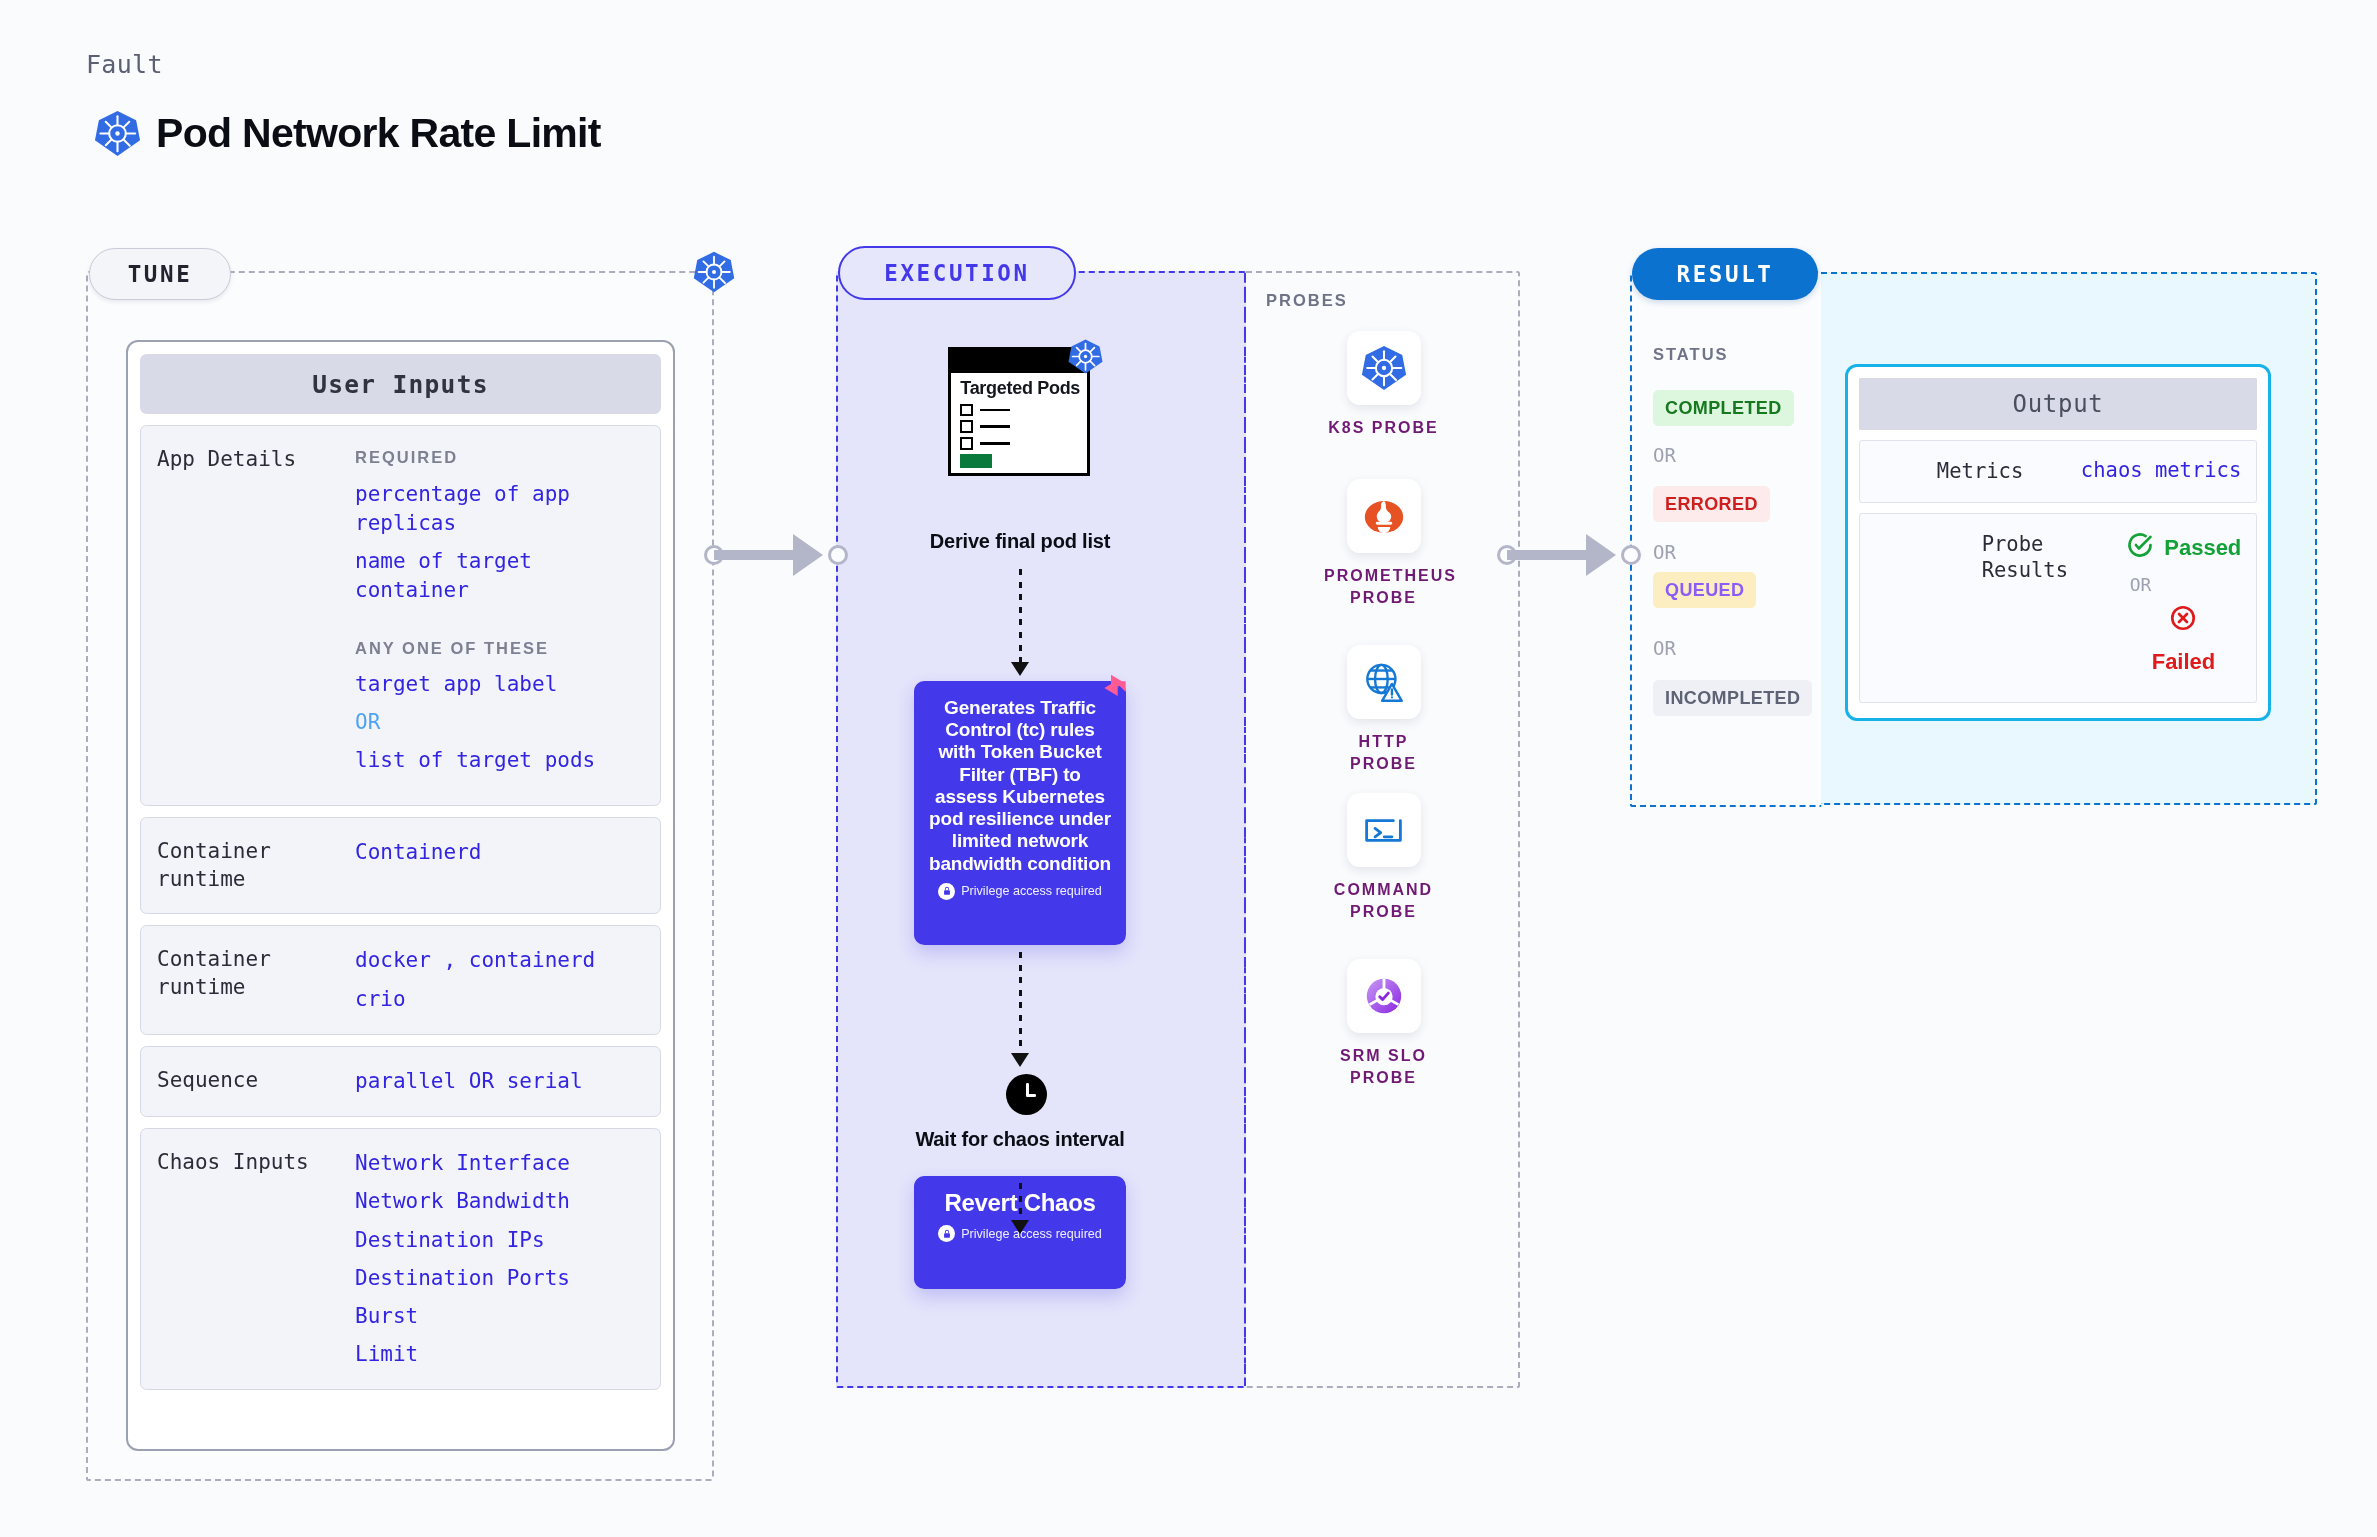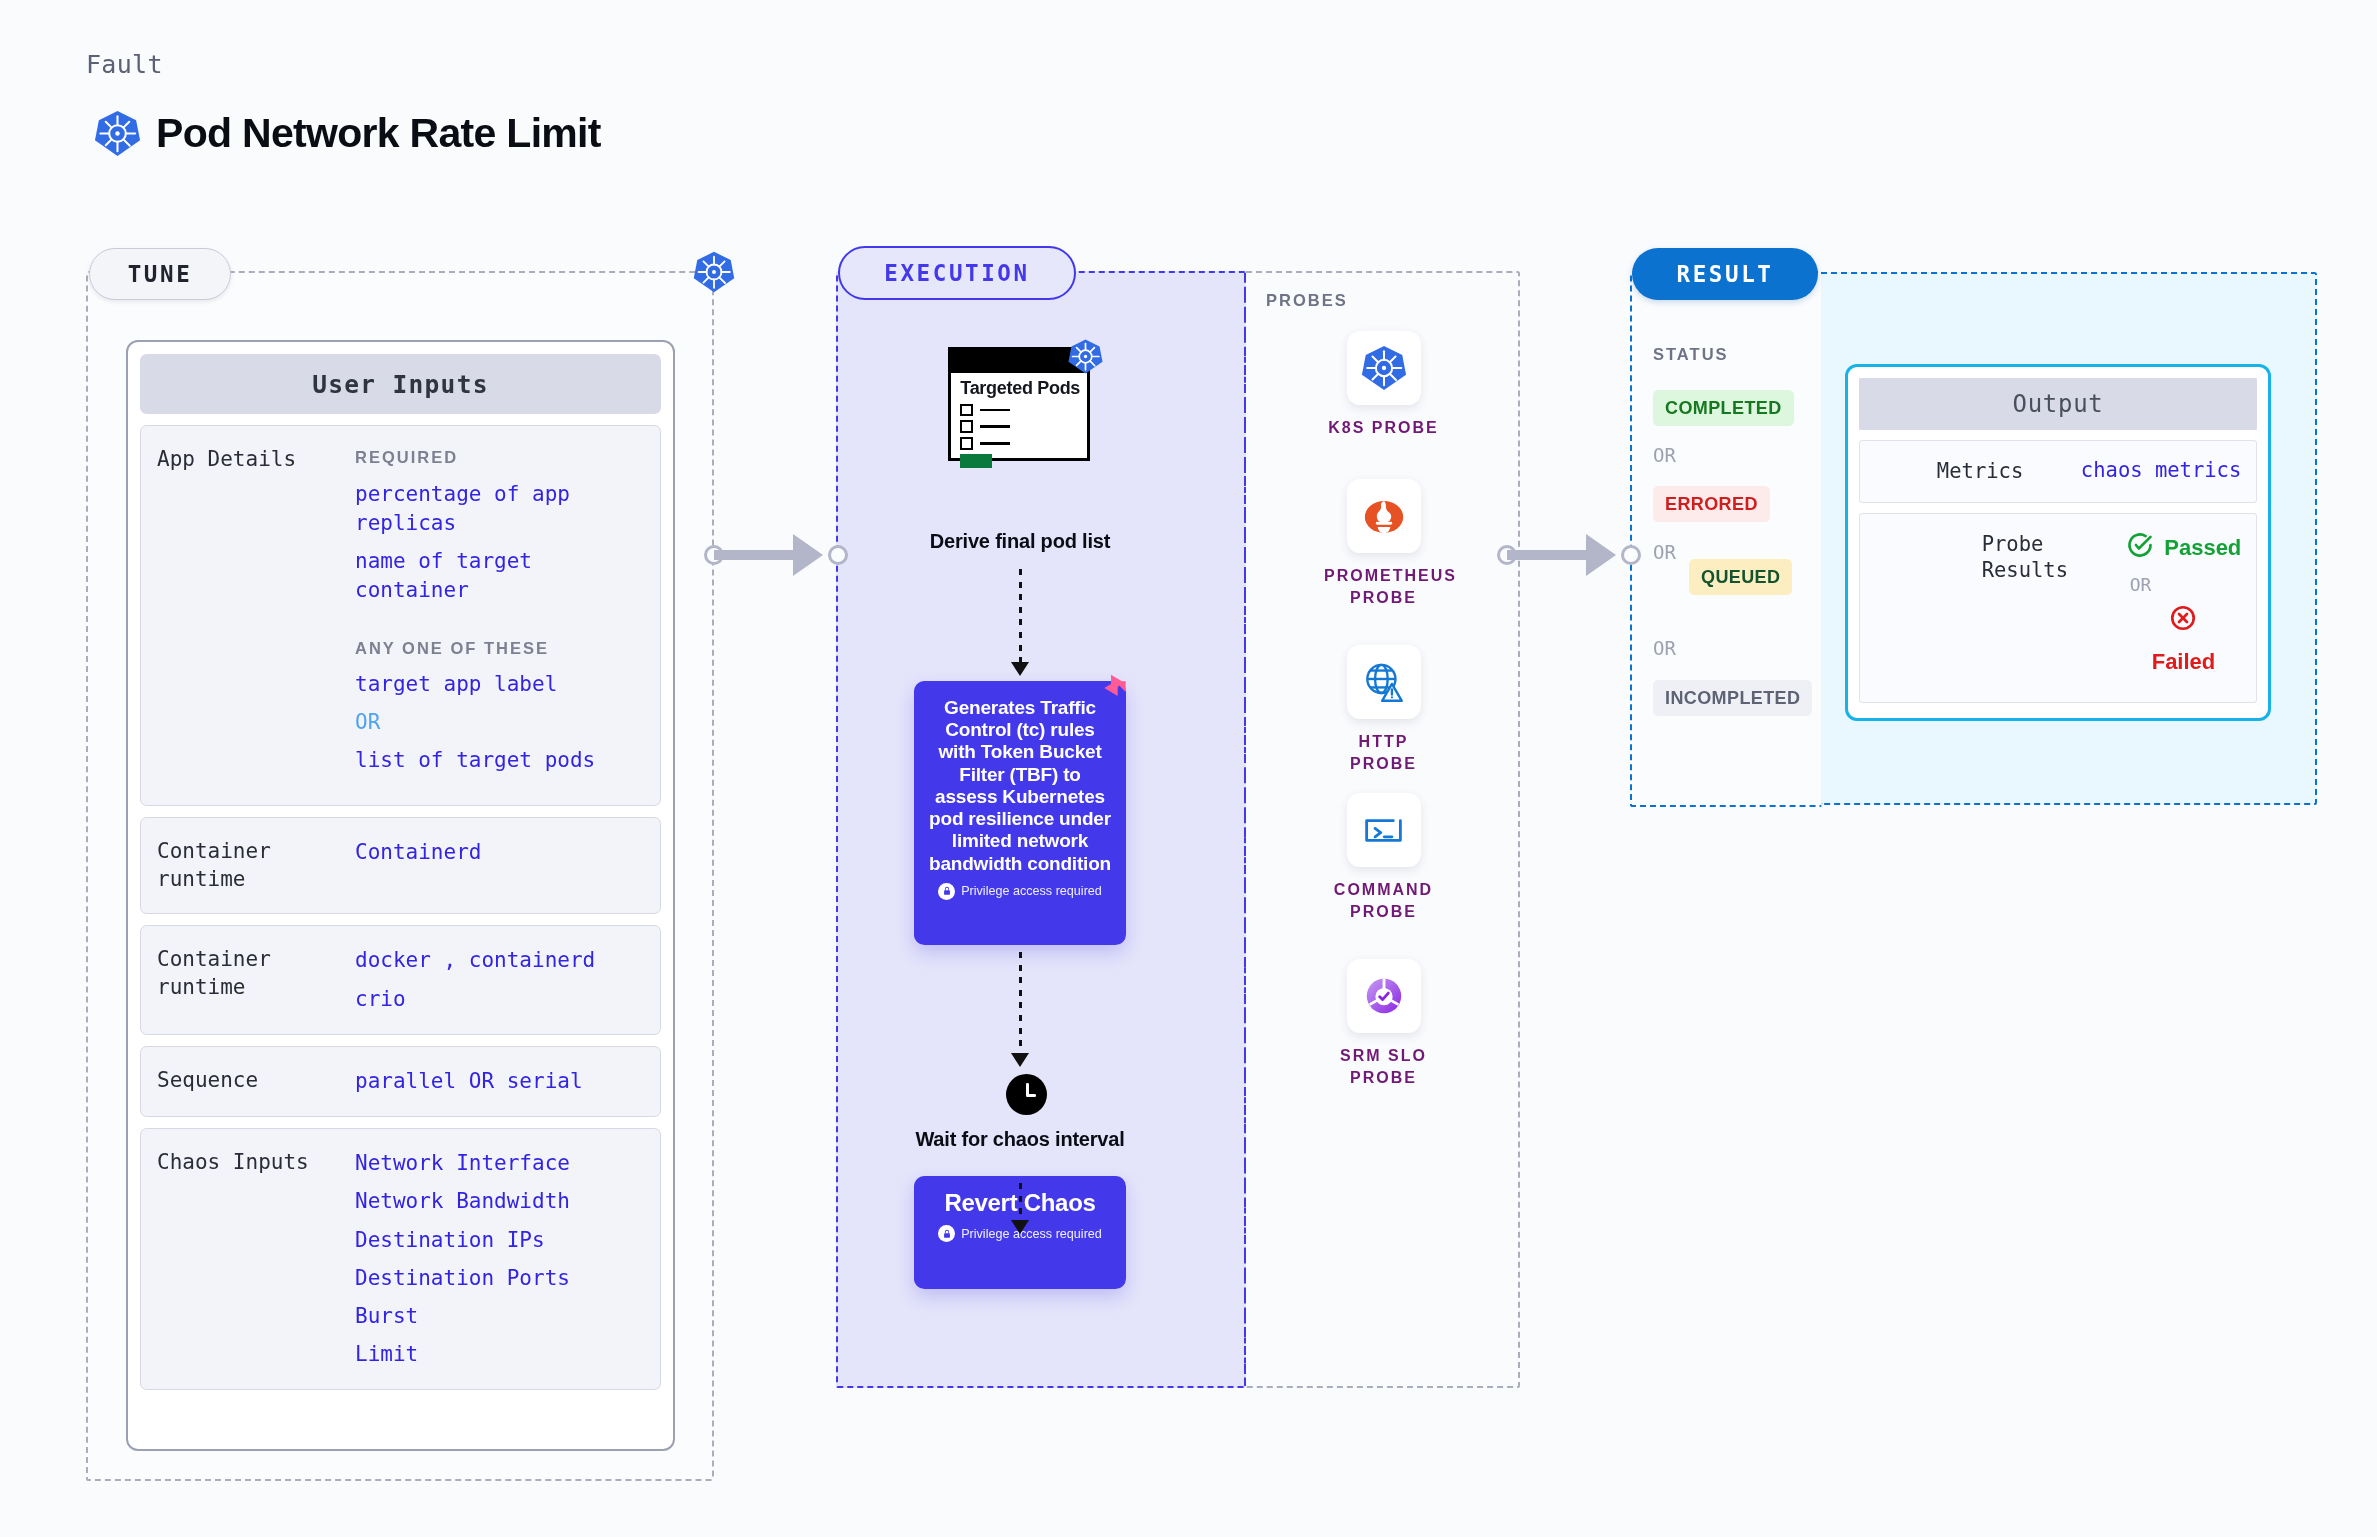--- a/index.html
+++ b/index.html
@@ -120,21 +120,21 @@
     font-family: "Liberation Sans", sans-serif; font-size: 16.5px; font-weight: 600;
     letter-spacing: 2px; color: #7c8091; margin-bottom: 10.6px;
   }
   .v { color: #3224e0; }
   .or-inline { color: #4fa3f0; }
   .v-line { margin-bottom: 9.3px; }
   .gap { height: 22.5px; }
 
   
   .pods-card {
-    position: absolute; left: 948px; top: 347px; width: 142px; height: 114px;
+    position: absolute; left: 948px; top: 347px; width: 142px; height: 129px;
     background: #ffffff; border: 3.3px solid #000; z-index: 3;
   }
   .pods-card .bar { height: 22.5px; background: #000; }
   .pods-card .ttl {
     font-size: 18px; font-weight: 700; color: #14161d; line-height: 1.08;
     padding: 6.6px 0 0 9.3px; letter-spacing: -0.3px;
   }
   .pods-list { padding: 5.3px 0 0 9.3px; }
   .pods-list .li { display: flex; align-items: center; gap: 7.3px; margin-bottom: 4px; }
   .pods-list .cb { width: 12.6px; height: 12.6px; border: 2px solid #000; }
@@ -191,21 +191,21 @@
   .status-ttl {
     position: absolute; left: 1653px; top: 345px; font-size: 16.5px; font-weight: 700;
     letter-spacing: 2px; color: #6f7386;
   }
   .badge {
     position: absolute; left: 1653px; height: 36px; border-radius: 5.3px; padding: 0 12px;
     display: flex; align-items: center; font-size: 18px; font-weight: 700; letter-spacing: 0.4px;
   }
   .b-completed { top: 390px; background: #ddf6de; color: #16781f; }
   .b-errored   { top: 486px; background: #fdeaea; color: #ce1f1f; }
-  .b-queued    { top: 559px; background: #fdeec2; color: #14532d; margin-left: 36px; }
+  .b-queued    { top: 572px; background: #fdeec2; color: #8b5cf6; }
   .b-incomplete{ top: 680px; background: #eef0f6; color: #5d6274; }
   .or-sep {
     position: absolute; left: 1653px; font-size: 19px; color: #9da1b1;
     font-family: "DejaVu Sans Mono", monospace;
   }
   .or-1 { top: 444px; } .or-2 { top: 541px; } .or-3 { top: 637px; }
 
   
   .out-card {
     position: absolute; left: 1845px; top: 364px; width: 426px; height: 357px;

